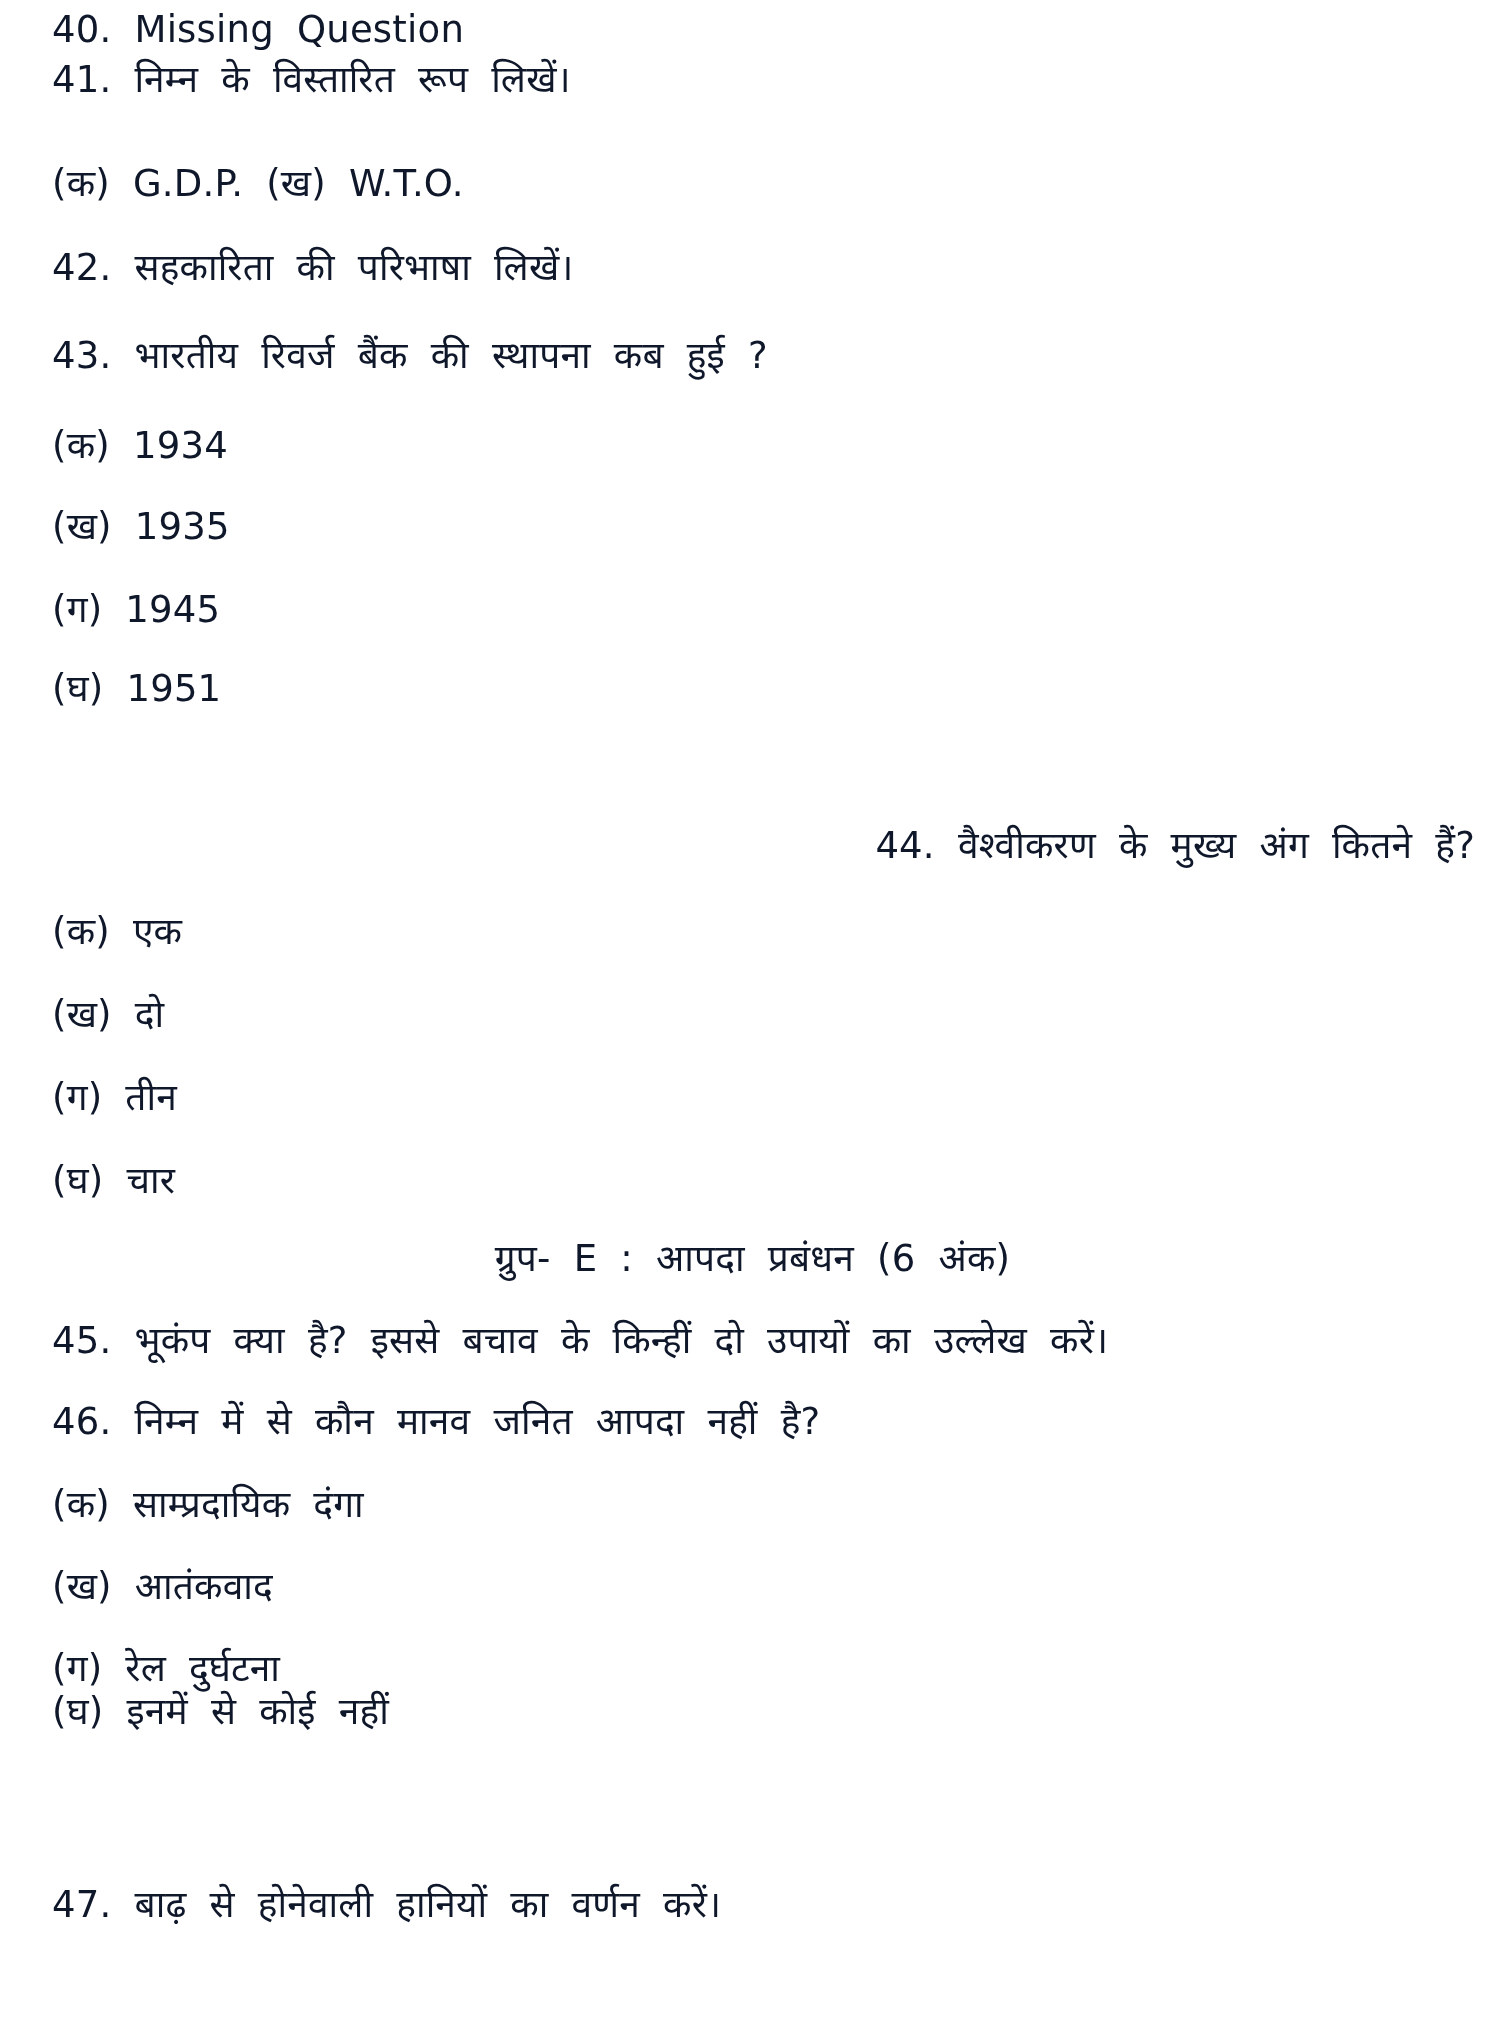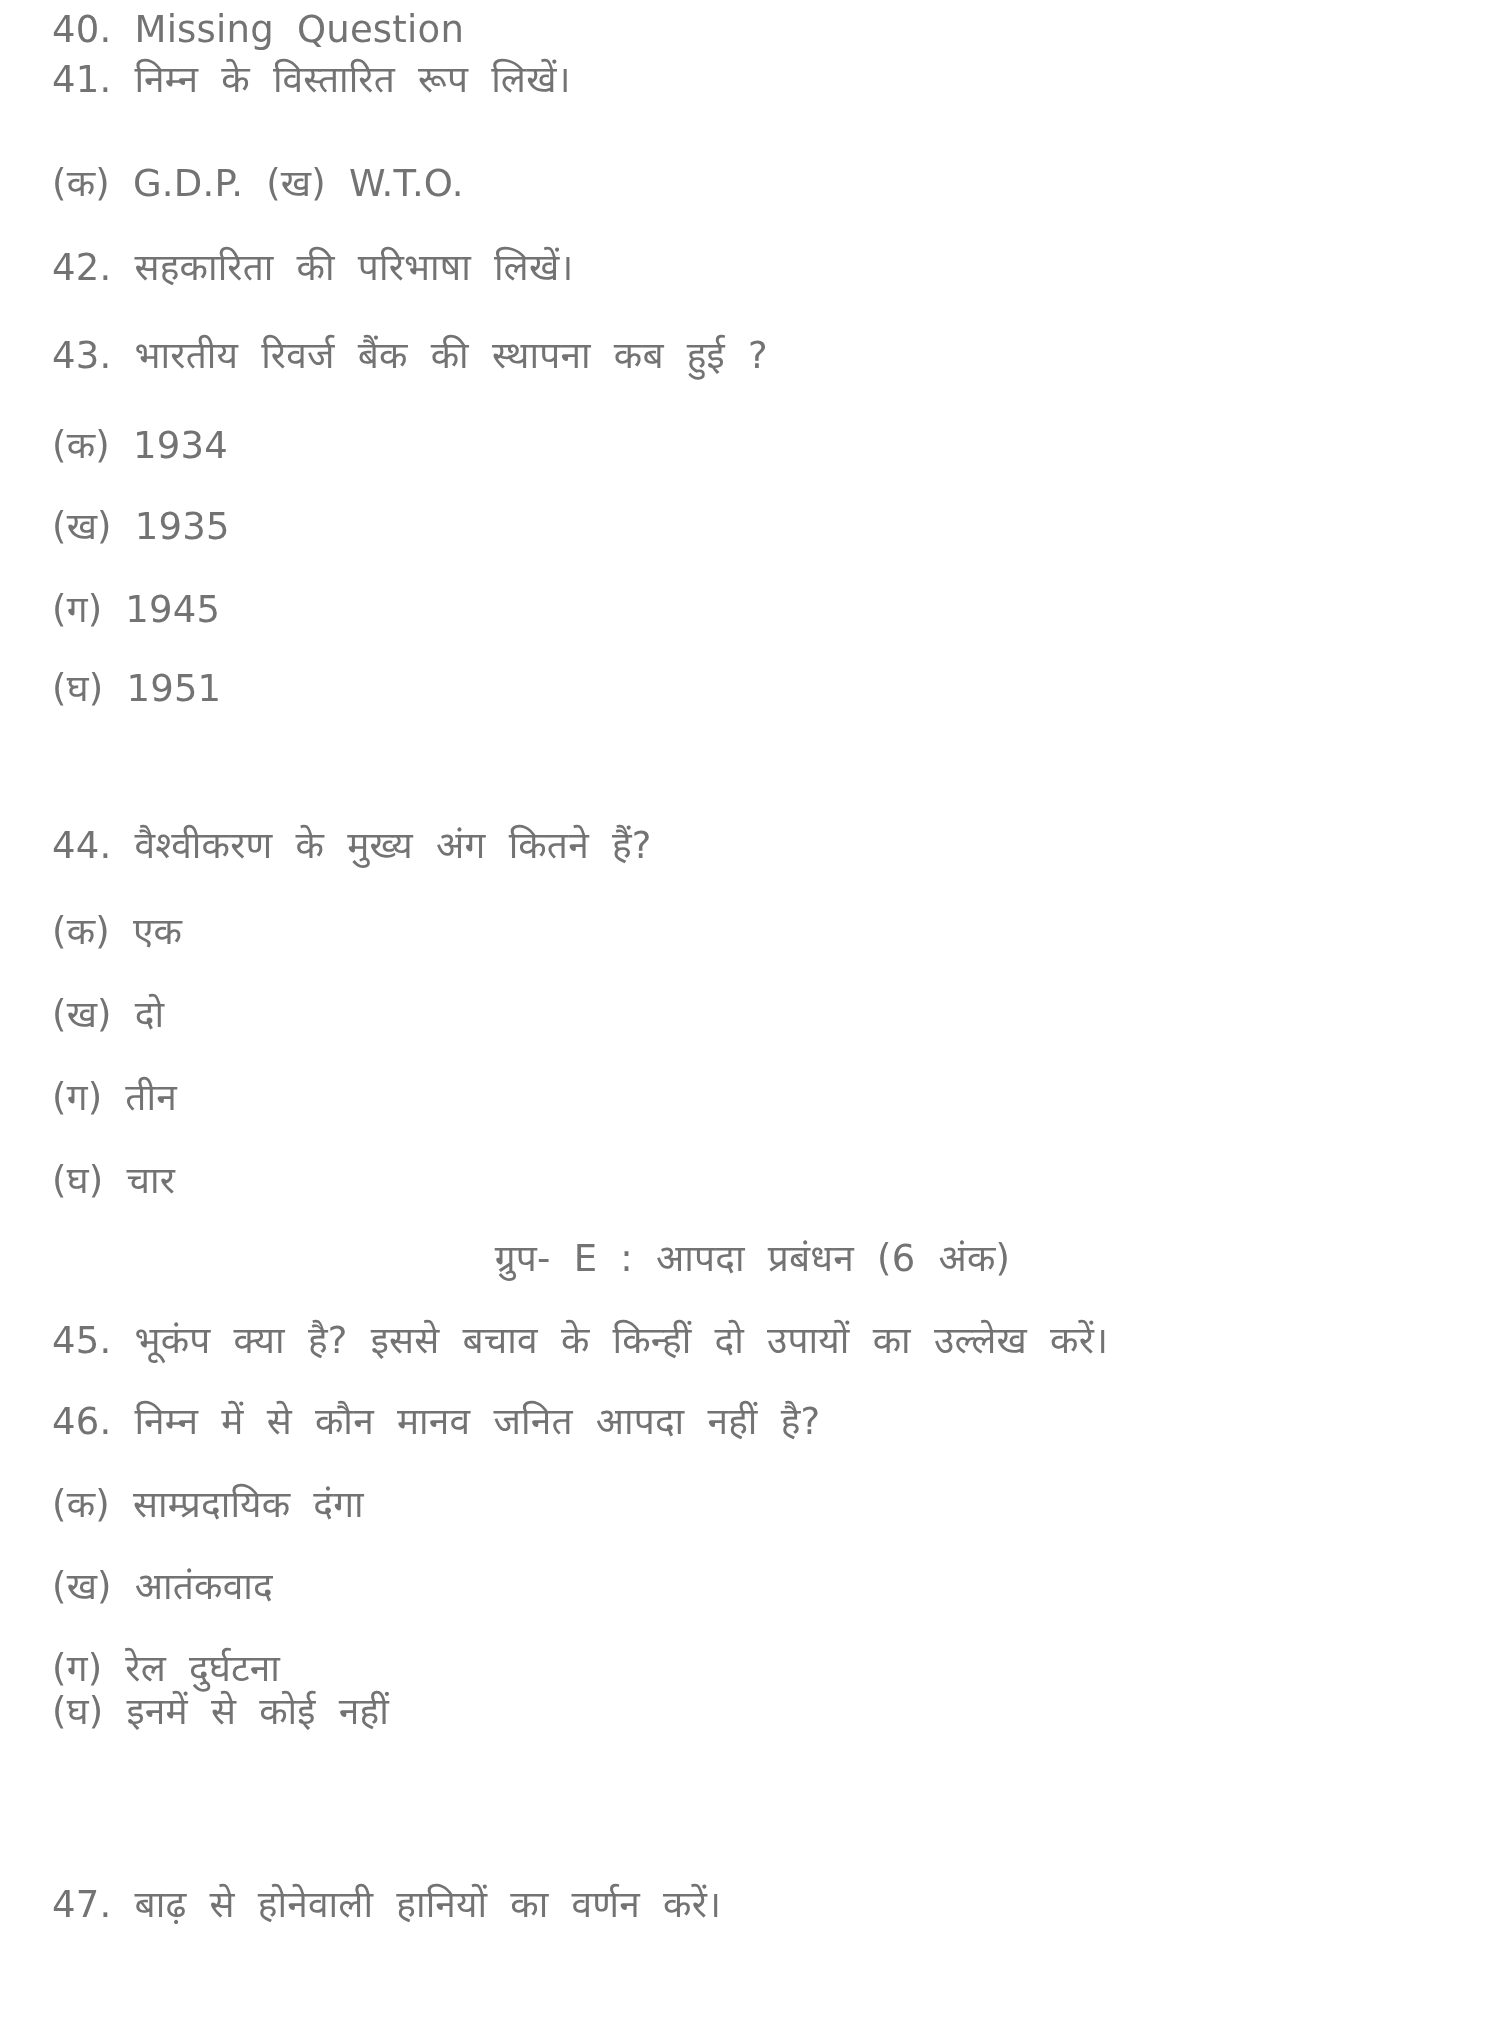--- a/index.html
+++ b/index.html
@@ -6,21 +6,21 @@
     margin: 0;
     padding: 0;
     background: #ffffff;
   }
   .page {
     position: relative;
     width: 1505px;
     height: 2034px;
     background: #ffffff;
     font-family: "DejaVu Sans", sans-serif;
-    color: #737373;
+    color: #0f172a;
     overflow: hidden;
   }
   .line {
     position: absolute;
     left: 52px;
     right: 30px;
     margin: 0;
     font-size: 37px;
     line-height: 52px;
     word-spacing: 0.30em;
@@ -39,21 +39,21 @@
 <div class="page">
   <p class="line" style="top: 4px;">40. Missing Question</p>
   <p class="line" style="top: 54px;">41. निम्न के विस्तारित रूप लिखें।</p>
   <p class="line" style="top: 158px;">(क) G.D.P. (ख) W.T.O.</p>
   <p class="line" style="top: 242px;">42. सहकारिता की परिभाषा लिखें।</p>
   <p class="line" style="top: 330px;">43. भारतीय रिवर्ज बैंक की स्थापना कब हुई ?</p>
   <p class="line" style="top: 420px;">(क) 1934</p>
   <p class="line" style="top: 501px;">(ख) 1935</p>
   <p class="line" style="top: 584px;">(ग) 1945</p>
   <p class="line" style="top: 663px;">(घ) 1951</p>
-  <p class="line" style="top: 820px;">44. वैश्वीकरण के मुख्य अंग कितने हैं?</p>
+  <p class="line" style="top: 820px; text-align: right;">44. वैश्वीकरण के मुख्य अंग कितने हैं?</p>
   <p class="line" style="top: 906px;">(क) एक</p>
   <p class="line" style="top: 989px;">(ख) दो</p>
   <p class="line" style="top: 1072px;">(ग) तीन</p>
   <p class="line" style="top: 1155px;">(घ) चार</p>
   <p class="line center" style="top: 1233px;">ग्रुप- E : आपदा प्रबंधन (6 अंक)</p>
   <p class="line" style="top: 1315px;">45. भूकंप क्या है? इससे बचाव के किन्हीं दो उपायों का उल्लेख करें।</p>
   <p class="line" style="top: 1396px;">46. निम्न में से कौन मानव जनित आपदा नहीं है?</p>
   <p class="line" style="top: 1479px;">(क) साम्प्रदायिक दंगा</p>
   <p class="line" style="top: 1561px;">(ख) आतंकवाद</p>
   <p class="line" style="top: 1643px;">(ग) रेल दुर्घटना</p>

